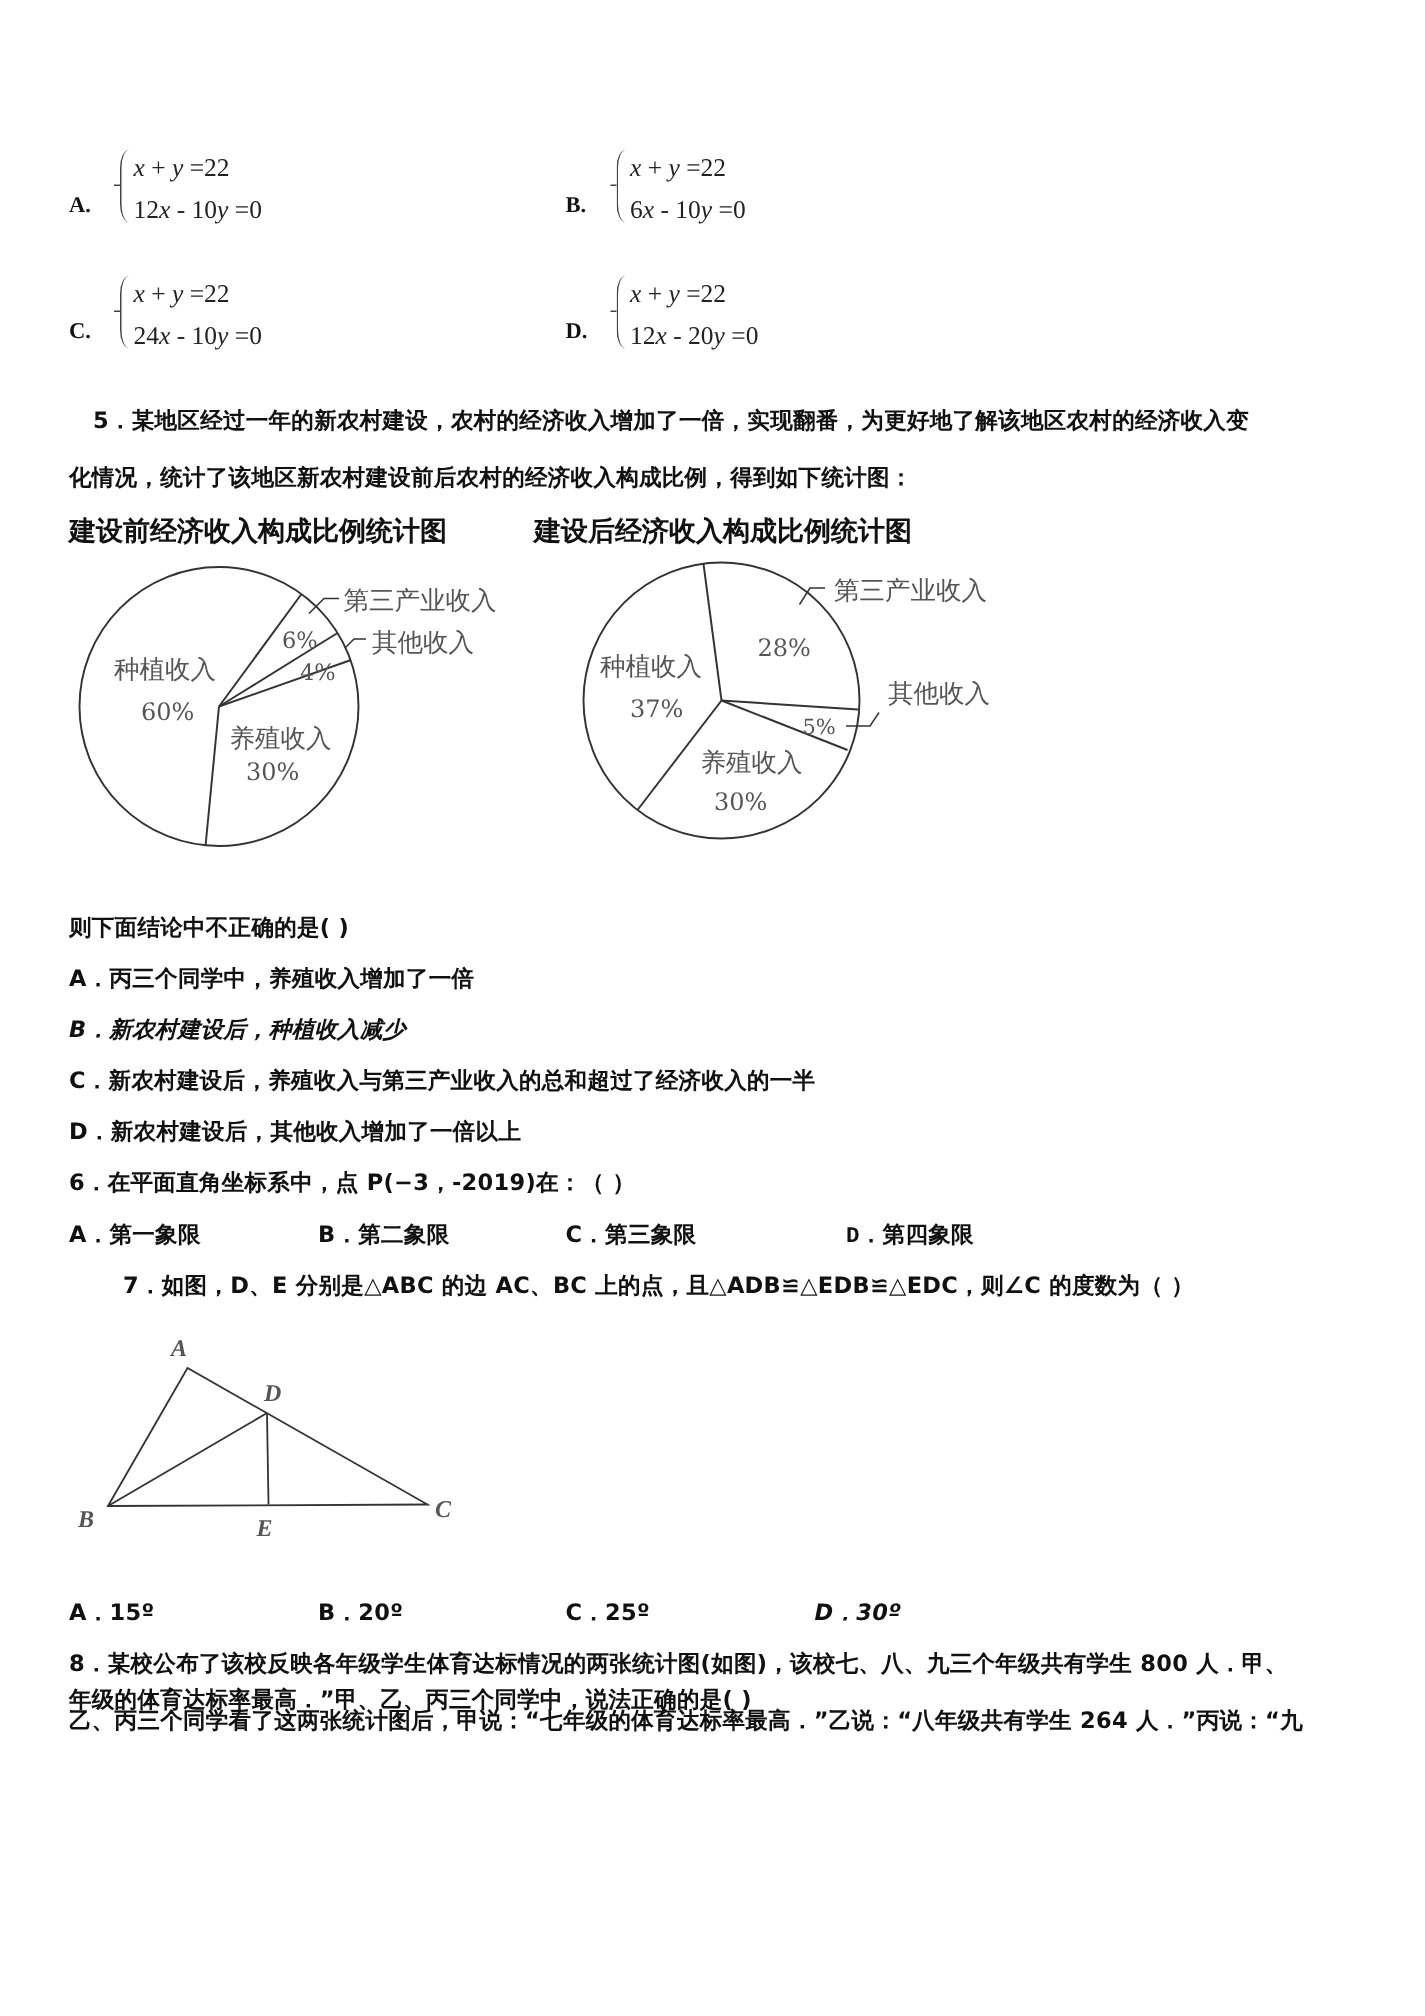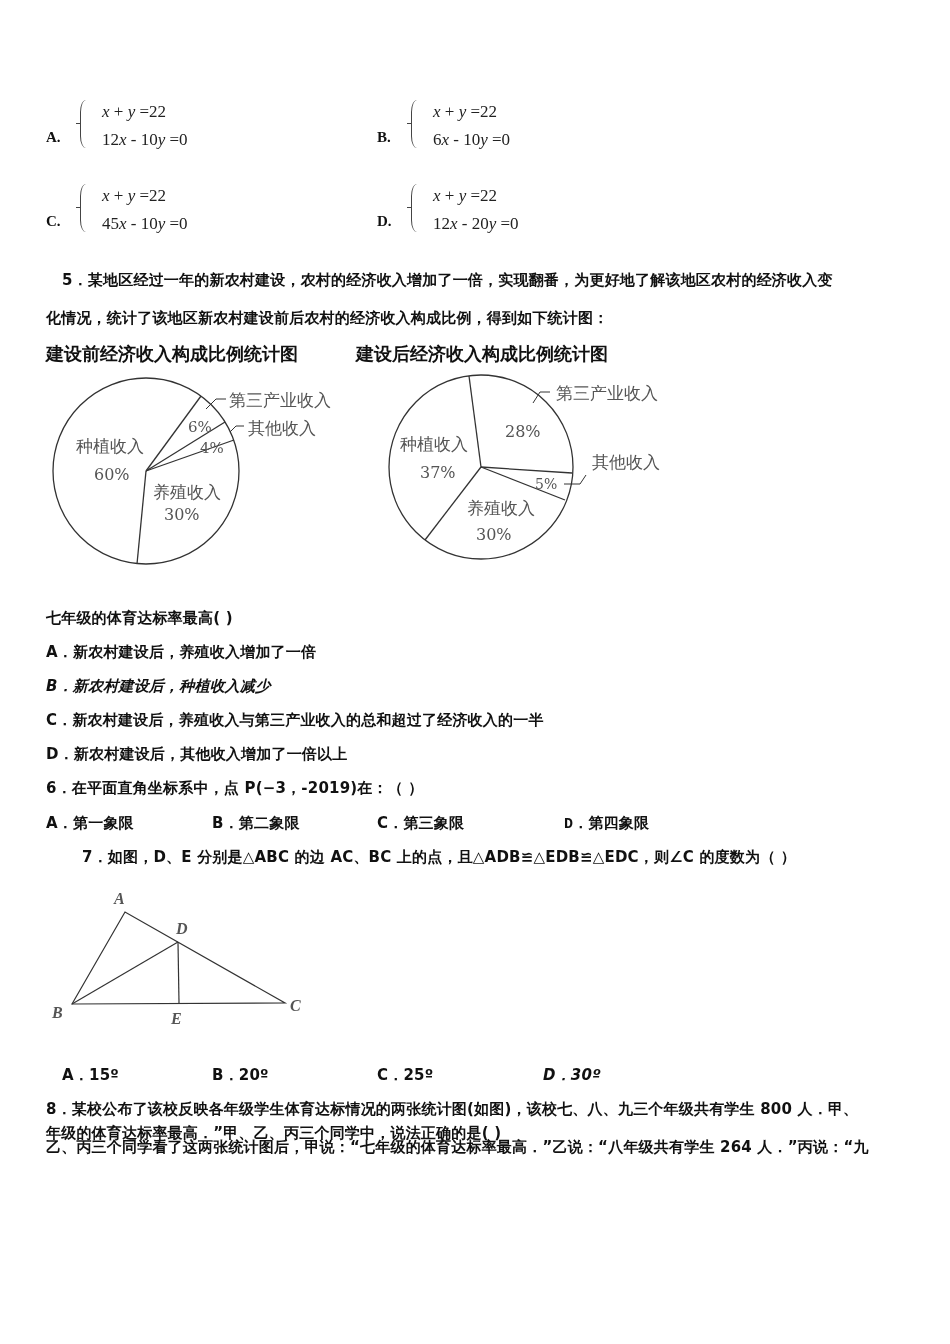--- a/index.html
+++ b/index.html
@@ -3,21 +3,21 @@
 <meta charset="utf-8">
 <style>
   html, body { margin: 0; padding: 0; background: #ffffff; }
   body {
     width: 950px; height: 1344px; position: relative; overflow: hidden;
     font-family: "DejaVu Sans", sans-serif; color: #111;
   }
   .abs { position: absolute; }
   .opt-label { font-family: "Liberation Serif", serif; font-weight: bold; font-size: 15px; }
   .sys {
-    position: absolute; padding-left: 22px;
+    position: absolute; padding-left: 9px;
     font-family: "Liberation Serif", serif; font-size: 17px; color: #222;
   }
   .sys .brace {
     position: absolute; left: 0; top: 2px; width: 6px; height: 48px;
     border-left: 1px solid #444; border-top-left-radius: 6px 12px; border-bottom-left-radius: 6px 12px;
   }
   .sys .brace::after {
     content: ""; position: absolute; left: -5px; top: 23px; width: 4px; height: 1px; background: #444;
   }
   .sys .eq { height: 28px; line-height: 28px; white-space: nowrap; }
@@ -48,21 +48,21 @@
     <div class="eq"><i>x</i> + <i>y</i> =22</div>
     <div class="eq"><span>6</span><i>x</i> - <span>10</span><i>y</i> =<span>0</span></div>
   </div>
 </div>
 
 <div>
   <span class="abs opt-label" style="left:46px; top:213px;">C.</span>
   <div class="sys" style="left:80px; top:182px;">
     <span class="brace"></span>
     <div class="eq"><i>x</i> + <i>y</i> =22</div>
-    <div class="eq"><span>45</span><i>x</i> - <span>10</span><i>y</i> =<span>0</span></div>
+    <div class="eq"><span>24</span><i>x</i> - <span>10</span><i>y</i> =<span>0</span></div>
   </div>
 </div>
 
 <div>
   <span class="abs opt-label" style="left:377px; top:213px;">D.</span>
   <div class="sys" style="left:411px; top:182px;">
     <span class="brace"></span>
     <div class="eq"><i>x</i> + <i>y</i> =22</div>
     <div class="eq"><span>12</span><i>x</i> - <span>20</span><i>y</i> =<span>0</span></div>
   </div>
@@ -106,22 +106,22 @@
   <text x="20" y="80" font-size="17">种植收入</text>
   <text x="40" y="108" font-size="16">37%</text>
   <text x="125" y="67" font-size="16">28%</text>
   <text x="155" y="119" font-size="14">5%</text>
   <text x="87" y="144" font-size="17">养殖收入</text>
   <text x="96" y="170" font-size="16">30%</text>
   <text x="176" y="29" font-size="17">第三产业收入</text>
   <text x="212" y="98" font-size="17">其他收入</text>
 </svg>
 
-<div class="text" style="left:46px; top:609px;">七年级的体育达标率最高(    )</div>
-<div class="text" style="left:46px; top:643px;">A．新农村建设后，养殖收入增加了一倍</div>
+<div class="text" style="left:46px; top:609px;">则下面结论中不正确的是(    )</div>
+<div class="text" style="left:46px; top:643px;">A．丙三个同学中，养殖收入增加了一倍</div>
 <div class="text" style="left:46px; top:677px;font-style:italic;">B．新农村建设后，种植收入减少</div>
 <div class="text" style="left:46px; top:711px;">C．新农村建设后，养殖收入与第三产业收入的总和超过了经济收入的一半</div>
 <div class="text" style="left:46px; top:745px;">D．新农村建设后，其他收入增加了一倍以上</div>
 
 <div class="text" style="left:46px; top:779px;">6．在平面直角坐标系中，点 P(−3，-2019)在：（    ）</div>
 <div class="text" style="left:46px; top:814px;">A．第一象限</div>
 <div class="text" style="left:212px; top:814px;">B．第二象限</div>
 <div class="text" style="left:377px; top:814px;">C．第三象限</div>
 <div class="text" style="left:564px; top:814px;font-family:Liberation Mono, monospace;">D．第四象限</div>
 
@@ -133,20 +133,20 @@
   <polygon points="32,124 85,32 245,123" fill="none" stroke="#333" stroke-width="1.2"></polygon>
   <line x1="32" y1="124" x2="138" y2="62" stroke="#333" stroke-width="1.2"></line>
   <line x1="138" y1="62" x2="139" y2="123" stroke="#333" stroke-width="1.2"></line>
   <text x="74" y="24" font-size="16" class="ital">A</text>
   <text x="136" y="54" font-size="16" class="ital">D</text>
   <text x="12" y="138" font-size="16" class="ital">B</text>
   <text x="131" y="144" font-size="16" class="ital">E</text>
   <text x="250" y="131" font-size="16" class="ital">C</text>
 </svg>
 
-<div class="text" style="left:46px; top:1066px;margin-left:16px;">A．15º</div>
+<div class="text" style="left:46px; top:1066px;">A．15º</div>
 <div class="text" style="left:212px; top:1066px;">B．20º</div>
 <div class="text" style="left:377px; top:1066px;">C．25º</div>
 <div class="text" style="left:543px; top:1066px;font-style:italic;">D．30º</div>
 
 <div class="text" style="left:46px; top:1100px;">8．某校公布了该校反映各年级学生体育达标情况的两张统计图(如图)，该校七、八、九三个年级共有学生 800 人．甲、</div>
 <div class="text" style="left:46px; top:1138px;">乙、丙三个同学看了这两张统计图后，甲说：“七年级的体育达标率最高．”乙说：“八年级共有学生 264 人．”丙说：“九</div>
 <div class="text" style="left:46px; top:1124px;">年级的体育达标率最高．”甲、乙、丙三个同学中，说法正确的是(        )</div>
 
 </body></html>

